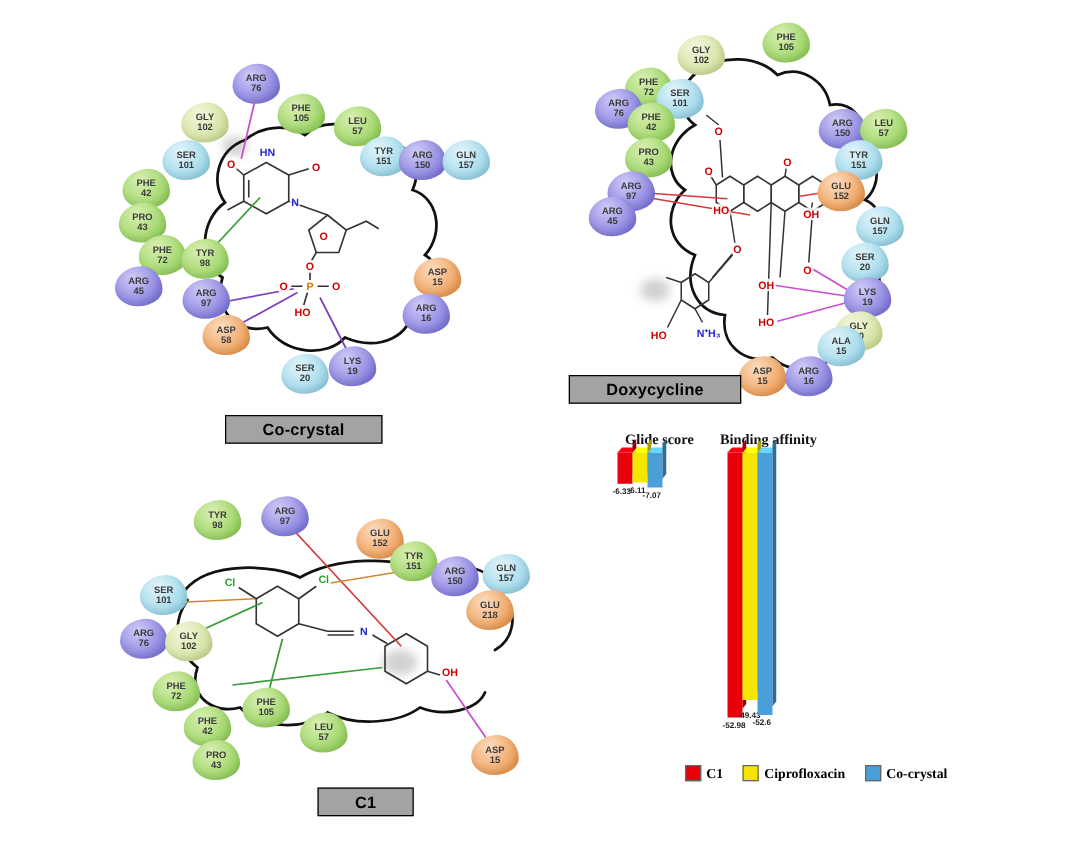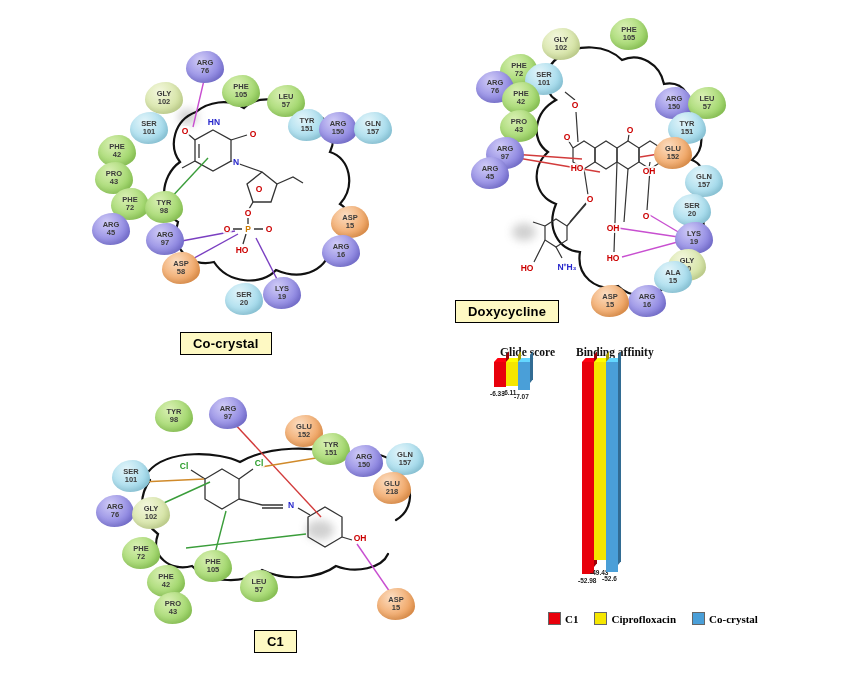--- a/index.html
+++ b/index.html
@@ -9,22 +9,22 @@
   .residue{position:absolute;width:38px;height:32px;display:flex;flex-direction:column;align-items:center;justify-content:center;
     font-size:7.5px;font-weight:bold;color:#3a3a3a;line-height:1.1;text-align:center;
     border-radius:55% 45% 52% 48% / 55% 58% 42% 45%;box-shadow:inset -2px -3px 5px rgba(0,0,0,.10);}
   .hp{background:radial-gradient(circle at 38% 30%,#daf0b4,#94d15c 78%);text-align:right;}
   .gly{background:radial-gradient(circle at 38% 30%,#f3f7dd,#cedf98 78%);}
   .pol{background:radial-gradient(circle at 38% 30%,#e3f5fa,#95d4e8 78%);text-align:right;}
   .pos{background:radial-gradient(circle at 38% 30%,#d1ccf7,#7e77dc 78%);}
   .neg{background:radial-gradient(circle at 38% 30%,#fcddc1,#ed9950 78%);}
   .atom{position:absolute;transform:translate(-50%,-50%);font-size:8.5px;font-weight:bold;
     background:rgba(255,255,255,.85);padding:0 1px;border-radius:2px;white-space:nowrap;}
-  .panel-label{position:absolute;z-index:4;border:1.6px solid #000;background:#fef9c3;color:#000;
-    font-weight:bold;font-size:13px;padding:3px 12px;letter-spacing:.2px;}
+  .panel-label{position:absolute;z-index:4;border:1.6px solid #000;background:#a3a3a3;color:#000;
+    font-weight:bold;font-size:13px;padding:3px 29px;letter-spacing:.2px;}
   
   #chart{position:absolute;left:478px;top:346px;width:300px;height:255px;z-index:2;}
   .chart-title{position:absolute;font-family:"Liberation Serif",serif;font-weight:bold;font-size:11.5px;color:#111;white-space:nowrap;}
   .bar{position:absolute;width:12px;background:var(--c);}
   .bar::before{content:"";position:absolute;left:0;top:-4px;width:100%;height:4px;background:var(--c);filter:brightness(1.35);transform:skewX(-42deg);transform-origin:left bottom;}
   .bar::after{content:"";position:absolute;top:-7px;right:-3px;width:3px;height:100%;background:var(--c);filter:brightness(.68);transform:skewY(-52deg);transform-origin:left top;}
   .bar-val{position:absolute;font-size:6.5px;font-weight:bold;color:#222;white-space:nowrap;}
   #legend{position:absolute;left:548px;top:612px;z-index:2;display:flex;align-items:center;gap:16px;
     font-family:"Liberation Serif",serif;font-weight:bold;font-size:11px;color:#000;}
   .legend-item{display:flex;align-items:center;gap:4px;}

